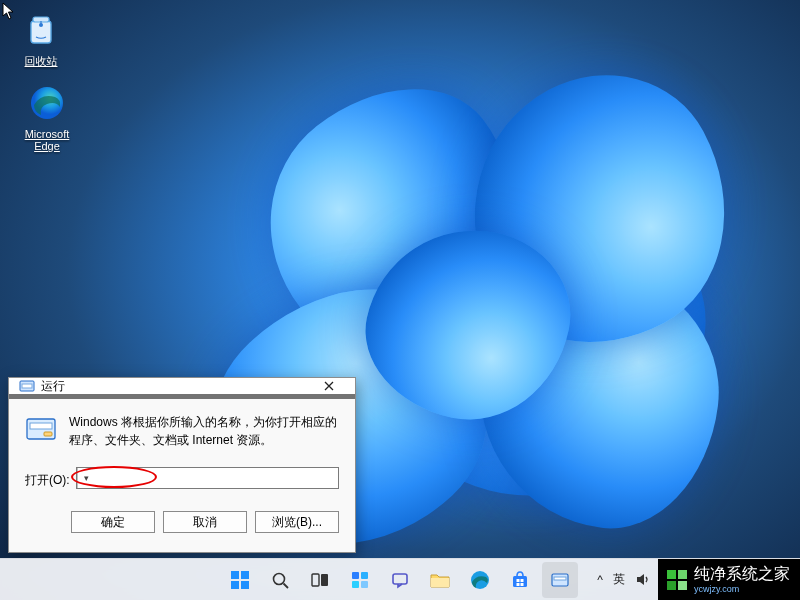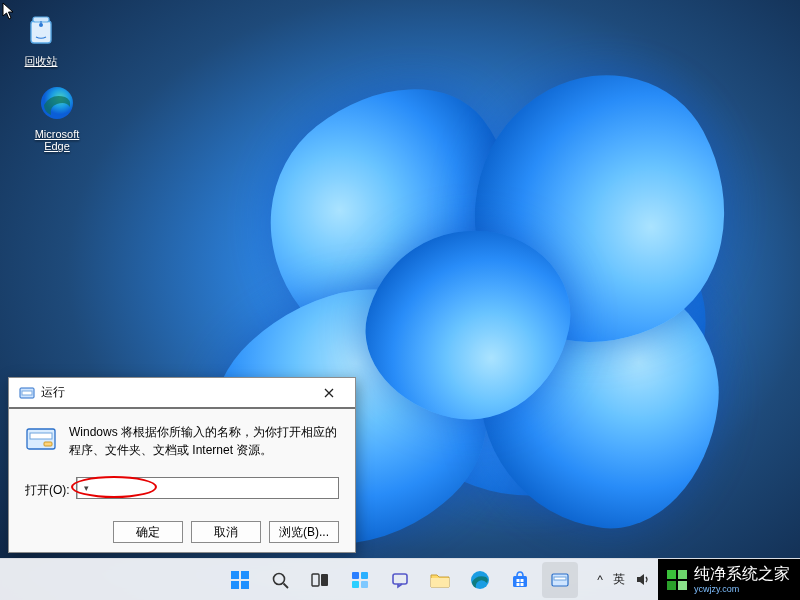--- a/index.html
+++ b/index.html
@@ -33,22 +33,22 @@
     width: 42px; height: 42px; margin: 0 auto 4px; display: flex;
     align-items: center; justify-content: center;
   }
   
   .run-dialog {
     position: absolute; left: 8px; top: 377px; width: 348px; height: 176px;
     background: #f9f9f9; border: 1px solid #8c8c8c;
     box-shadow: 2px 4px 14px rgba(0,0,0,.35);
   }
   .titlebar {
-    height: 31px; display: flex; align-items: center; padding: 0 6px 0 10px;
-    background: #fff; border-bottom: 2px solid #737373;
+    height: 21px; display: flex; align-items: center; padding: 0 6px 0 10px;
+    background: #fff; border-bottom: 5px solid #737373;
   }
   .titlebar .ticon { width: 16px; height: 16px; margin-right: 6px; }
   .titlebar .ttl { font-size: 12px; flex: 1; color: #000; }
   .titlebar .close {
     width: 40px; height: 28px; display: flex; align-items: center; justify-content: center;
     font-size: 13px; color: #222; cursor: pointer;
   }
   .body-area { padding: 14px 16px 8px; font-size: 12px; color: #000; }
   .msgrow { display: flex; gap: 12px; align-items: flex-start; }
   .runicon { width: 32px; height: 32px; flex-shrink: 0; }
@@ -68,21 +68,21 @@
     border-left: 1px solid #bfbfbf; font-size: 9px; color: #444;
   }
   .highlight-circle {
     position: absolute; border: 2px solid #e60000; border-radius: 50%/50%;
     width: 86px; height: 22px; left: 46px; top: -1px; pointer-events: none;
   }
   .buttons {
     display: flex; gap: 8px; justify-content: flex-end; padding: 14px 16px 12px;
   }
   .buttons button {
-    width: 70px; height: 22px; font-size: 12px; background: #fdfdfd;
+    width: 84px; height: 22px; font-size: 12px; background: #fdfdfd;
     border: 1px solid #8a8a8a; cursor: pointer;
   }
   
   .taskbar {
     position: absolute; bottom: 0; left: 0; right: 0; height: 42px;
     background: rgba(248,250,253,.92); backdrop-filter: blur(6px);
     border-top: 1px solid rgba(0,0,0,.06);
     display: flex; align-items: center; justify-content: center;
   }
   .tb-center { display: flex; gap: 4px; align-items: center; }
@@ -129,21 +129,21 @@
       <rect x="10" y="12" width="20" height="22" rx="3" fill="#dfeefc" stroke="#5aa9e6" stroke-width="1.4"></rect>
       <rect x="12" y="8" width="16" height="5" rx="2" fill="#cfe6fb" stroke="#5aa9e6" stroke-width="1.2"></rect>
       <path d="M15 28 A8 5 0 0 0 25 28" stroke="#2e7bd6" stroke-width="1.2" fill="none"></path>
       <path d="M20 16 L20 12" stroke="#2e7bd6" stroke-width="1.2"></path>
       <circle cx="20" cy="16" r="2" fill="#2e7bd6"></circle>
     </svg>
   </div>
   <div>回收站</div>
 </div>
 
-<div class="desktop-icon" style="top:82px;left:22px">
+<div class="desktop-icon" style="top:82px;left:12px">
   <div class="ic">
     <svg width="40" height="40" viewBox="0 0 40 40">
       <defs>
         <radialGradient id="eg" cx="60%" cy="35%">
             <stop offset="0%" stop-color="#4cd3c2"></stop>
             <stop offset="55%" stop-color="#1b9de3"></stop>
             <stop offset="100%" stop-color="#0b5ed7"></stop>
           </radialGradient>
       </defs>
       <circle cx="20" cy="20" r="16" fill="url(#eg)"></circle>

